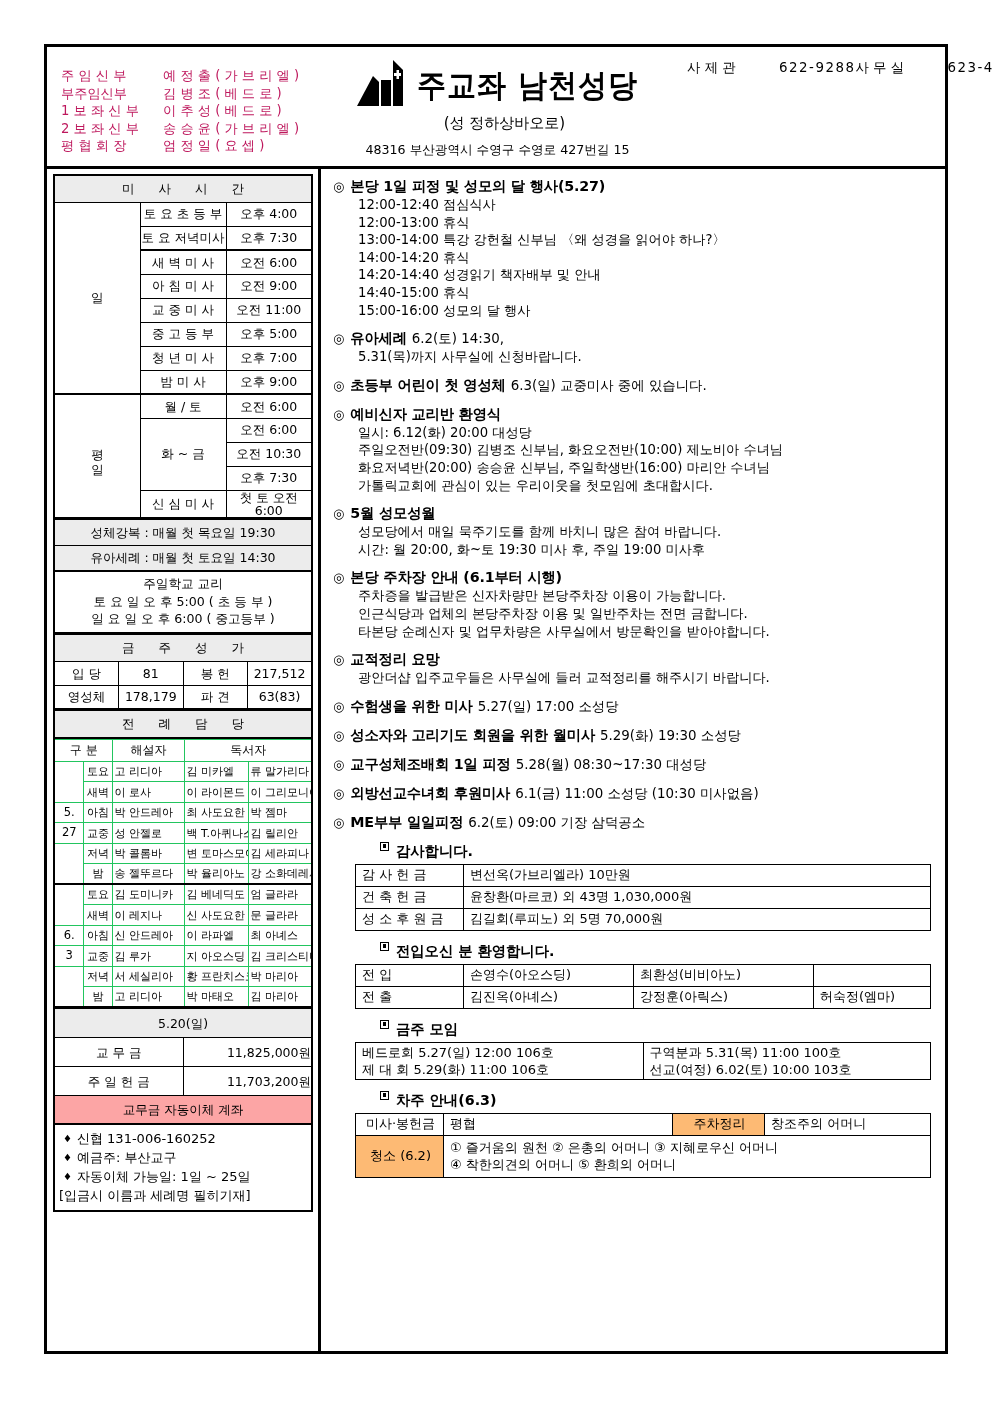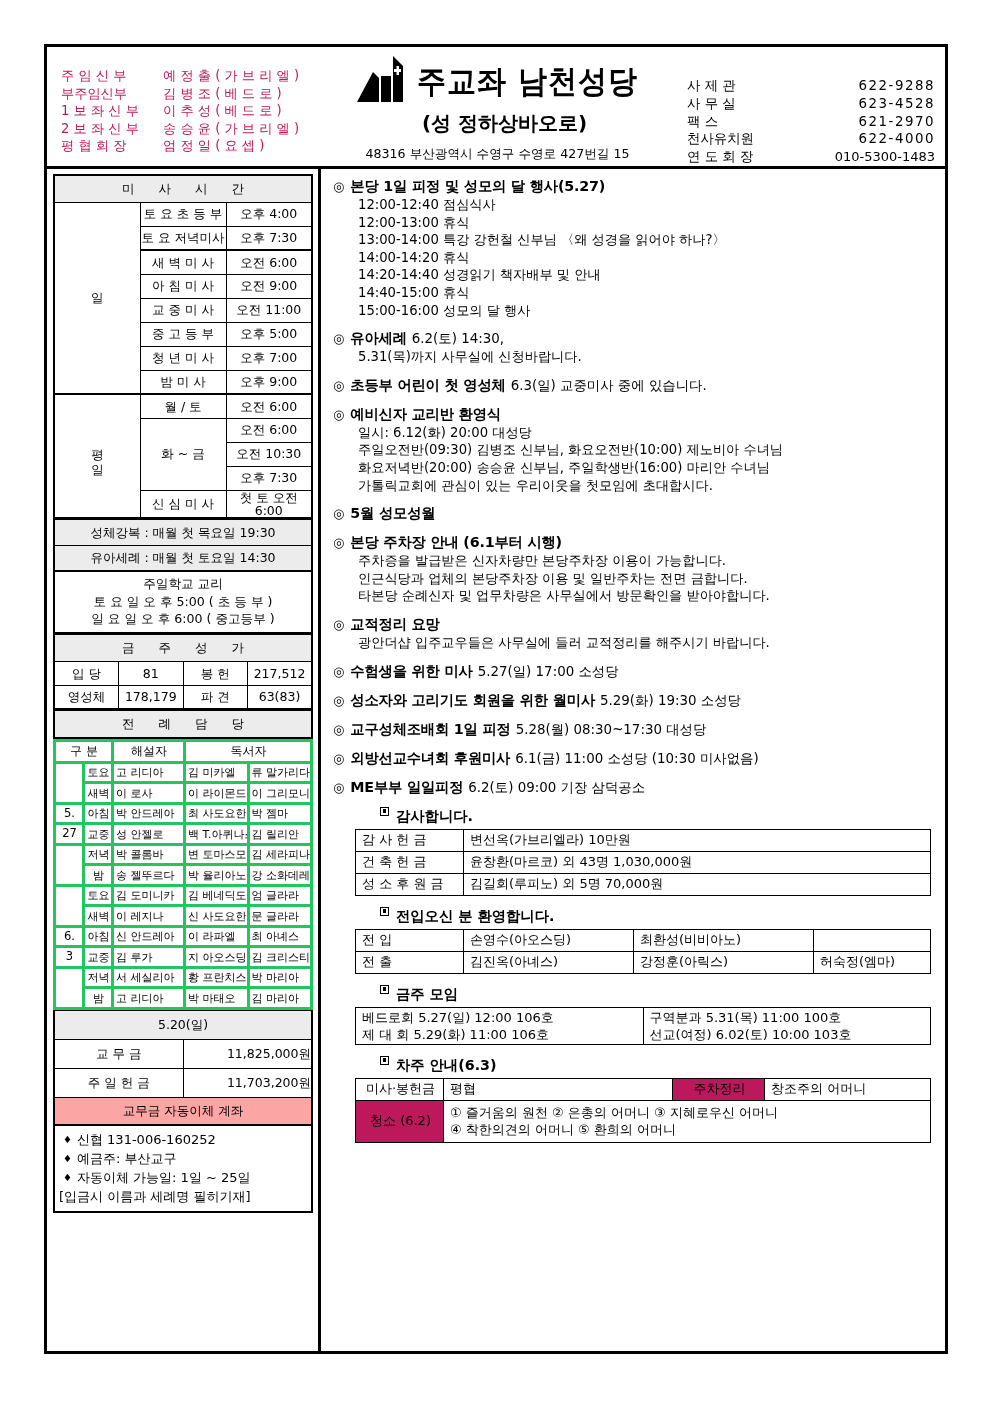--- a/index.html
+++ b/index.html
@@ -71,36 +71,36 @@
   .church-title {
     font-size: 29px;
     font-weight: bold;
     letter-spacing: 1px;
     color: #000;
     white-space: nowrap;
     font-family: "DejaVu Sans", sans-serif;
     transform: scaleY(1.08);
   }
   .church-sub {
-    font-size: 20px;
-    font-weight: bold;
+    font-size: 15px;
+    font-weight: normal;
     margin-top: 2px;
     margin-left: 14px;
     white-space: nowrap;
   }
   .church-addr {
     font-size: 12.6px;
     margin-top: 9px;
     white-space: nowrap;
   }
 
   .mh-right {
     width: 262px;
     padding: 10px 10px 0 4px;
-    display: flex; flex-direction: column; justify-content: flex-end;
+    display: flex; flex-direction: row; justify-content: flex-start;
   }
   .contact-row {
     display: flex;
     font-size: 13.4px;
     line-height: 17.8px;
     white-space: nowrap;
   }
   .contact-label {
     width: 92px;
     display: flex;
@@ -170,21 +170,21 @@
     padding: 3px 0 4px;
     text-align: center;
     font-size: 12.6px;
     line-height: 17.5px;
   }
   .schoolbox .ln { white-space: nowrap; }
 
   
   table.lit { width: 100%; border-collapse: collapse; table-layout: fixed; }
   table.lit td {
-    border: 3px solid #22c55e;
+    border: 1px solid #22c55e;
     font-size: 11px;
     height: 20.5px;
     padding: 0 1px 0 2px;
     text-align: left;
     line-height: 1;
     white-space: nowrap;
     overflow: hidden;
   }
   table.lit td.hd { text-align: center; font-size: 12px; height: 22px; }
   table.lit td.ctr { text-align: center; }
@@ -282,21 +282,21 @@
     padding: 1px 4px 1px 6px;
     height: 22px;
     line-height: 1.15;
     vertical-align: middle;
     white-space: nowrap;
   }
   td.lbl-spread { text-align: center; padding: 0 5px; }
   td.lbl-spread > .sp {
     display: flex; justify-content: space-between;
   }
-  .grayc { background: #be185d; text-align: center; }
+  .grayc { background: #fdba74; text-align: center; }
   .two-line { line-height: 17px; white-space: nowrap; }
   .mt-cell { font-size: 12.6px; }
 </style>
 </head>
 <body>
 
 <div class="page">
 
   <div class="masthead">
 
@@ -641,20 +641,24 @@
           <div>화요저녁반(20:00) 송승윤 신부님, 주일학생반(16:00) 마리안 수녀님</div>
           <div>가톨릭교회에 관심이 있는 우리이웃을 첫모임에 초대합시다.</div>
         </div>
       </div>
 
       <div class="ann">
         <div class="ann-head">
           <span class="bullet-ring">◎</span>
           <span class="ann-title">5월 성모성월</span>
         </div>
+        <div class="ann-lines">
+          <div>성모당에서 매일 묵주기도를 함께 바치니 많은 참여 바랍니다.</div>
+          <div>시간: 월 20:00, 화~토 19:30 미사 후, 주일 19:00 미사후</div>
+        </div>
       </div>
 
       <div class="ann">
         <div class="ann-head">
           <span class="bullet-ring">◎</span>
           <span class="ann-title">본당 주차장 안내 (6.1부터 시행)</span>
         </div>
         <div class="ann-lines">
           <div>주차증을 발급받은 신자차량만 본당주차장 이용이 가능합니다.</div>
           <div>인근식당과 업체의 본당주차장 이용 및 일반주차는 전면 금합니다.</div>

